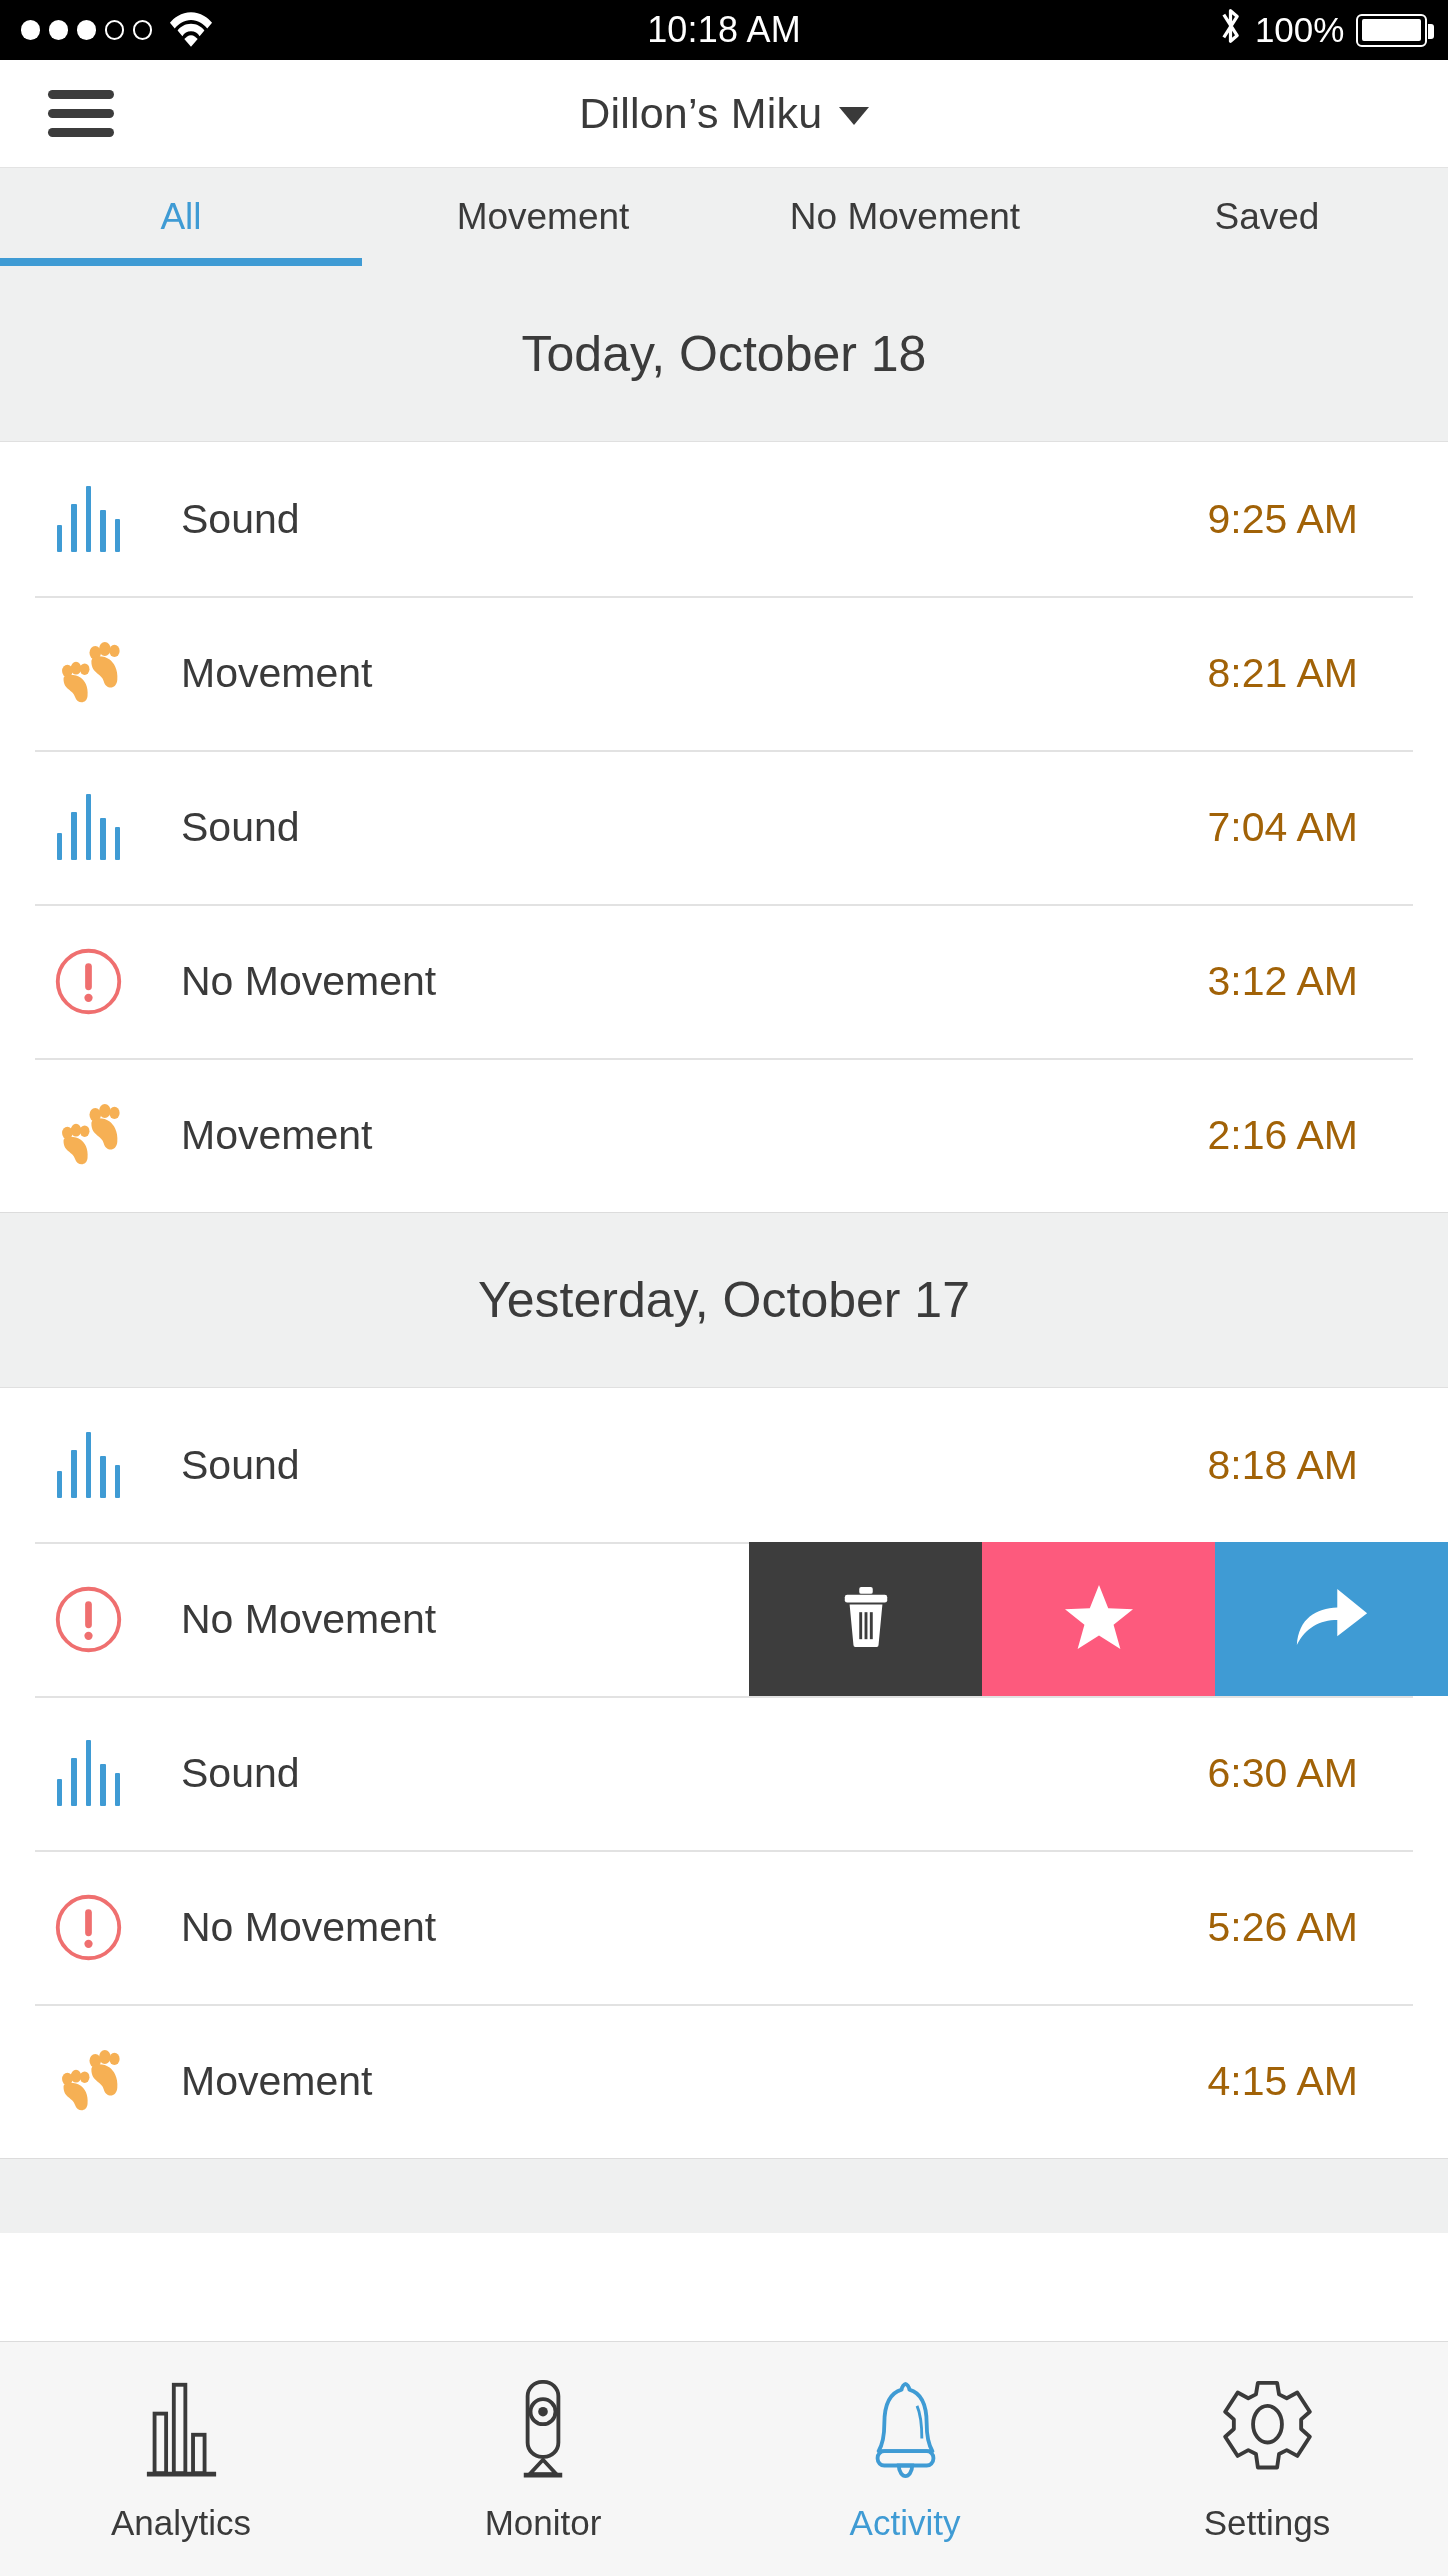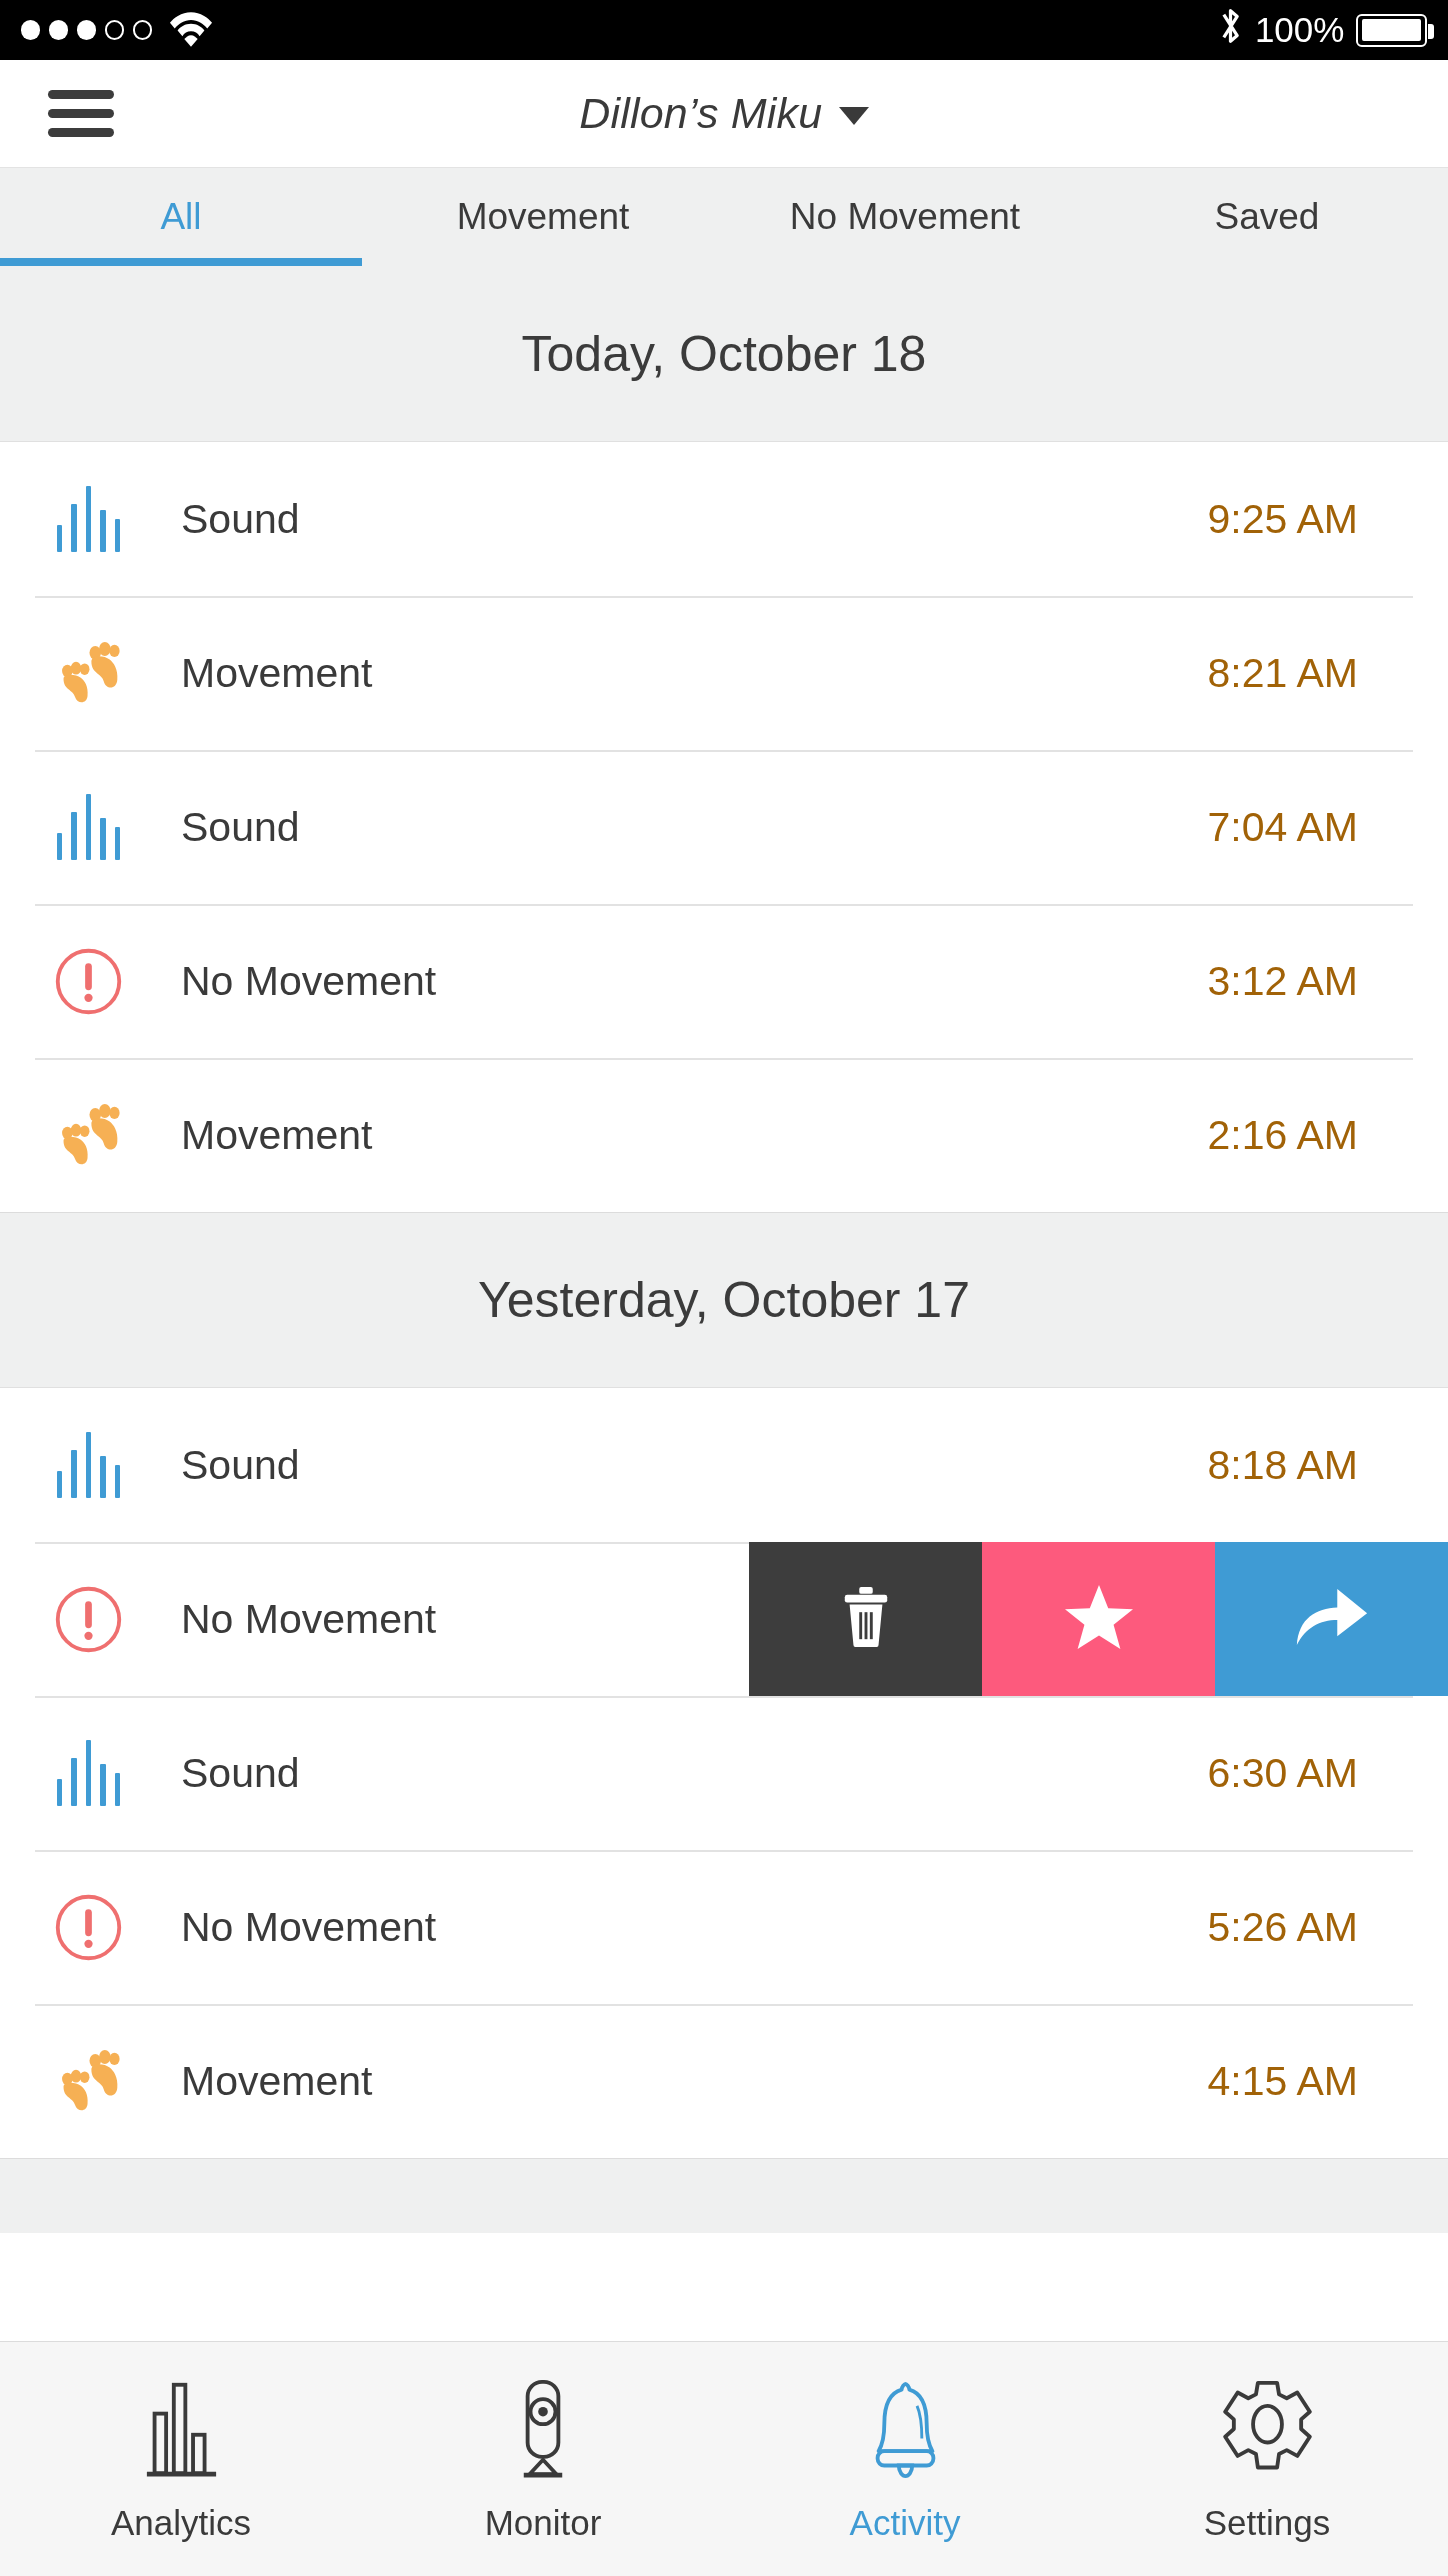--- a/index.html
+++ b/index.html
@@ -43,21 +43,21 @@
   .nav-header{
     flex:0 0 108px; background:#fff; display:flex; align-items:center;
     position:relative; padding:0 48px; border-bottom:1px solid #e3e3e3;
   }
   .hamburger{ display:flex; flex-direction:column; gap:10.6px; cursor:pointer; }
   .hamburger span{ display:block; width:66px; height:8.7px; background:#3c3c3c; border-radius:4.8px; }
   .nav-title-wrap{
     position:absolute; left:0; right:0; display:flex; align-items:center;
     justify-content:center; gap:16.4px; pointer-events:none;
   }
-  .nav-title{ font-size:43px; color:#3a3a3a; letter-spacing:0.2px;font-style:italic; }
+  .nav-title{ font-size:43px; color:#3a3a3a; letter-spacing:0.2px; }
   .caret-down{
     width:0;height:0;border-left:15.4px solid transparent;border-right:15.4px solid transparent;
     border-top:18.3px solid #3a3a3a; margin-top:5.8px;
   }
 
   
   .tabs{
     flex:0 0 98px; background:#eff0f0; display:flex; align-items:stretch;
   }
   .tab{
@@ -136,20 +136,21 @@
       </div>
       <span class="wifi">
         <svg width="44" height="37" viewBox="0 0 46 38">
           <path d="M23 2 C13 2 5 8 1 13 L6 19 C10 14 16 10 23 10 C30 10 36 14 40 19 L45 13 C41 8 33 2 23 2 Z" fill="#fff"></path>
           <path d="M23 14 C17 14 12 17 9 21 L14 27 C16 24 19 22 23 22 C27 22 30 24 32 27 L37 21 C34 17 29 14 23 14 Z" fill="#fff"></path>
           <path d="M23 26 C20 26 18 28 16 30 L23 38 L30 30 C28 28 26 26 23 26 Z" fill="#fff"></path>
         </svg>
       </span>
     </div>
 
+    <div class="sb-center">10:18 AM</div>
 
     <div class="sb-right">
       <span>
         <svg width="25" height="42" viewBox="0 0 26 44">
           <path d="M6 10 L20 32 L13 38 L13 6 L20 12 L6 34" stroke="#fff" stroke-width="3.4" fill="none" stroke-linejoin="round"></path>
         </svg>
       </span>
       <span>100%</span>
       <span class="batt">
           <i></i>

